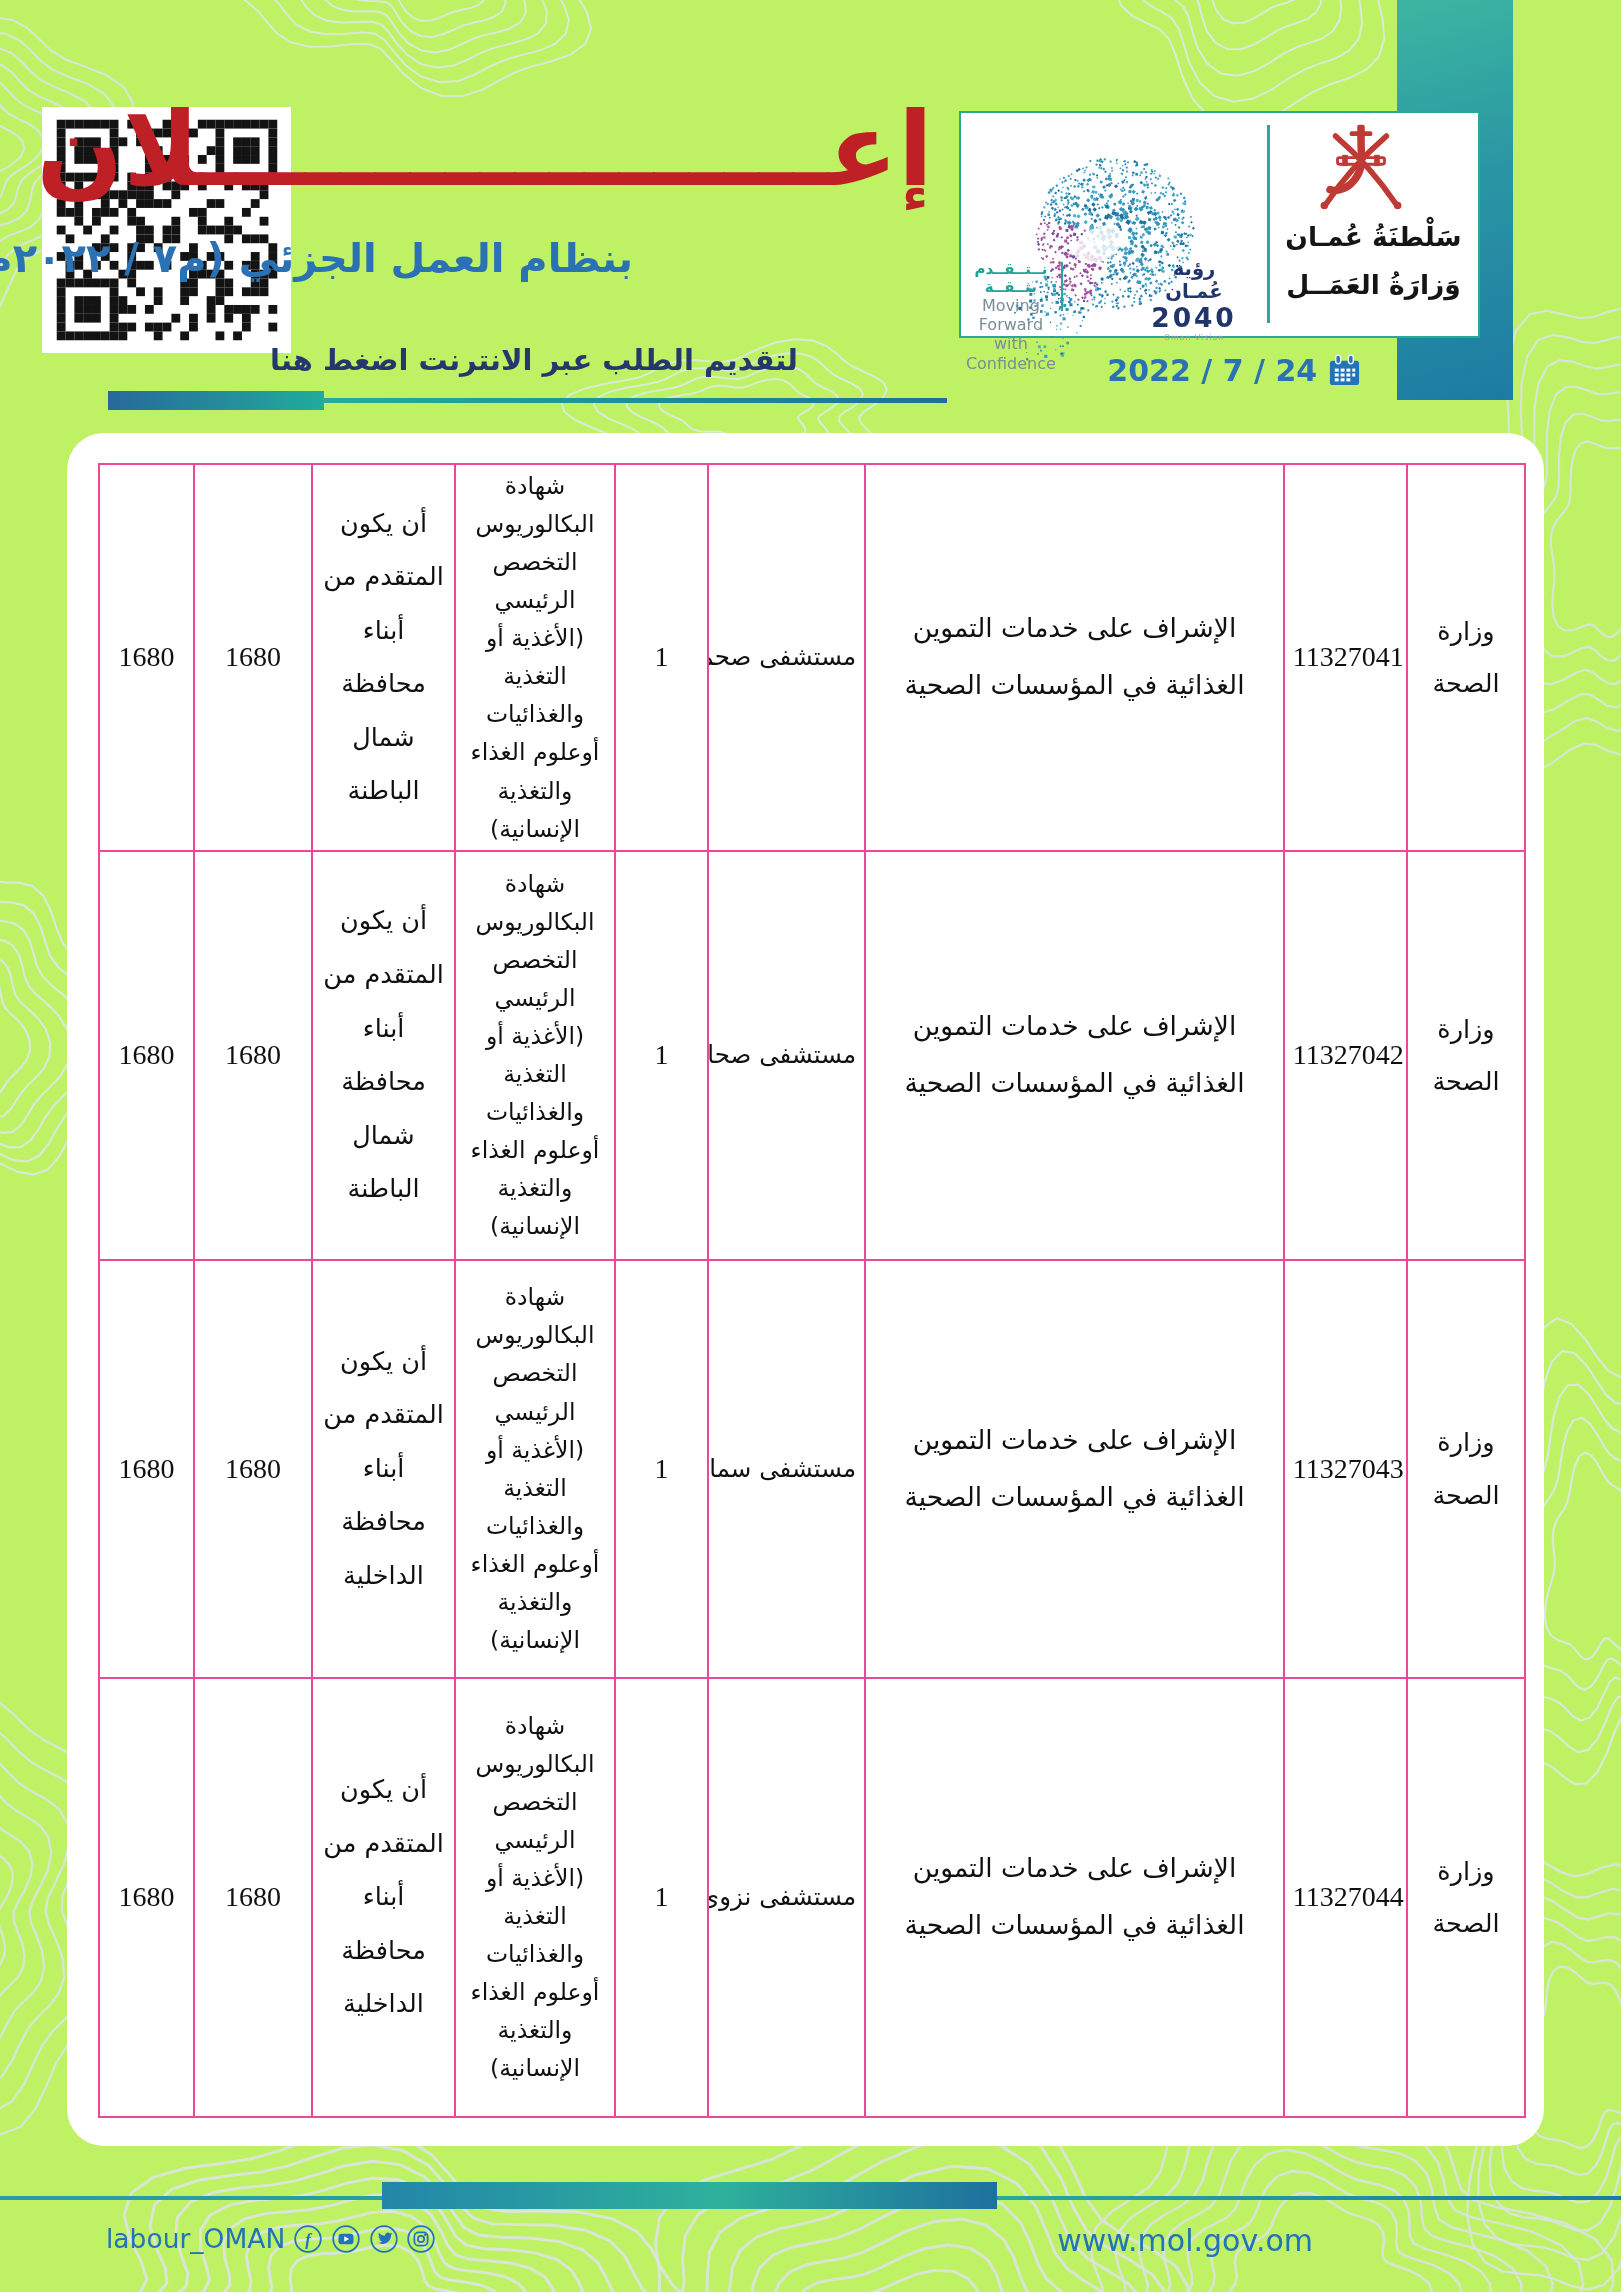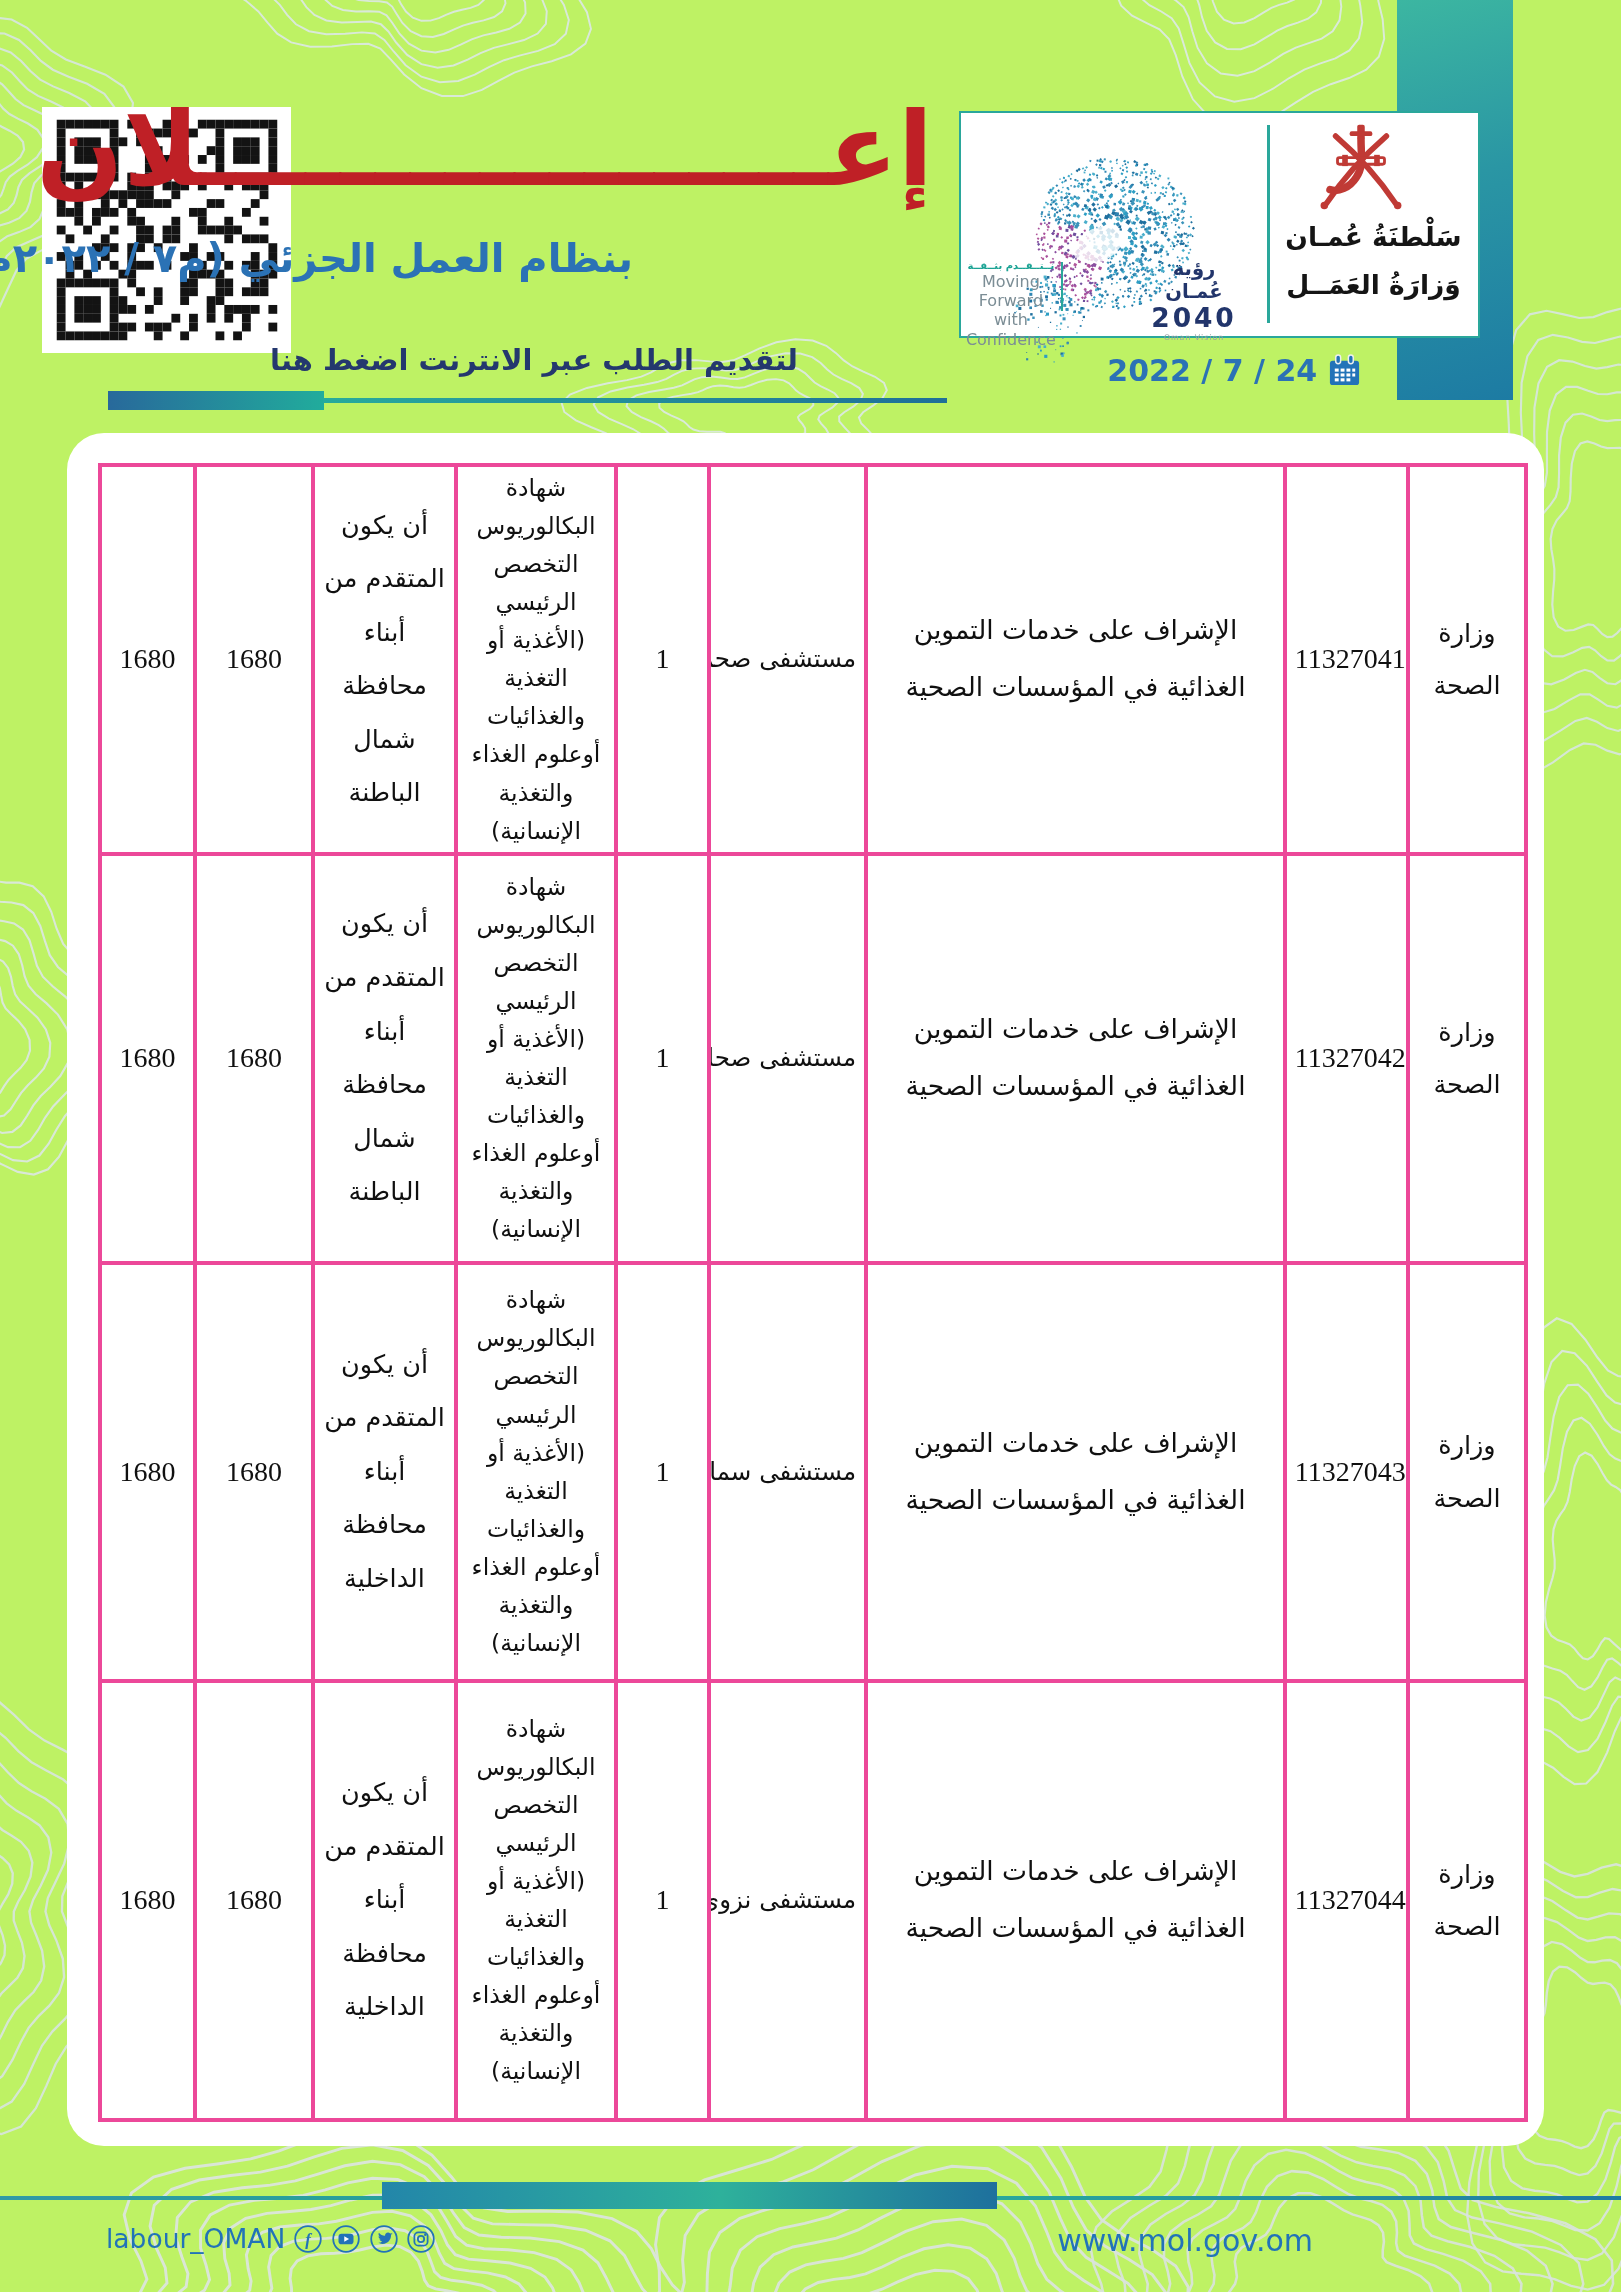--- a/index.html
+++ b/index.html
@@ -28,32 +28,32 @@
   .brand-box{position:absolute;left:959px;top:111px;width:521px;height:227px;background:#fff;
              border:2.9px solid #2aa79b;box-sizing:border-box;}
   .brand-divider{position:absolute;left:306px;top:11.8px;width:2.9px;height:198px;background:#2aa79b;}
   .vision-dots{position:absolute;left:51px;top:13.7px;width:216px;height:201px;overflow:visible;}
   .vision-wordmark{position:absolute;left:186px;top:145px;width:94px;text-align:center;
                    direction:rtl;color:#22356b;line-height:1.15;}
   .vision-ar{font-size:19.6px;font-weight:bold;}
   .vision-year{font-size:26.5px;font-weight:bold;letter-spacing:2.9px;direction:ltr;}
   .vision-sub{font-size:7.8px;color:#98a0a5;letter-spacing:1px;direction:ltr;}
   .tagline{position:absolute;left:3.9px;top:147px;width:92px;text-align:center;line-height:1.2;}
-  .tagline-ar{font-size:10px;font-weight:bold;color:#1ba394;direction:rtl;}
+  .tagline-ar{font-size:15px;font-weight:bold;color:#1ba394;direction:rtl;}
   .tagline-en{font-size:16px;color:#7b8d95;margin-top:0;}
   .tagline-divider{position:absolute;left:100px;top:149px;width:2px;height:49px;background:#2aa79b;}
   .emblem{position:absolute;left:345px;top:7.8px;width:110px;height:94px;}
   .ministry-name{position:absolute;left:312px;top:100px;width:201px;text-align:center;direction:rtl;
                  font-weight:bold;color:#151515;font-size:26.5px;line-height:1.8;}
 
   
   .card{position:absolute;left:67px;top:433px;width:1477px;height:1713px;background:#fff;border-radius:37px;}
   table.vac{border-collapse:collapse;table-layout:fixed;width:1424px;direction:rtl;
             position:absolute;left:31px;top:30px;border:2.9px solid #383838;}
-  table.vac td{border:4px solid #ec4899;text-align:center;vertical-align:middle;color:#101010;
+  table.vac td{border:2px solid #ec4899;text-align:center;vertical-align:middle;color:#101010;
                padding:2px 7.8px;overflow:hidden;}
   td.ar{font-size:25.5px;line-height:2.05;}
   td.num{font-family:"Liberation Serif",serif;font-size:28px;direction:ltr;}
   td.job{padding:2px 37px;font-size:26.5px;line-height:2.15;}
   td.host{font-size:24.5px;white-space:nowrap;padding:2px 2px;}
   td.qual{font-size:23.5px;line-height:1.62;padding:2px 3.9px;}
   td.cond{font-size:25.5px;line-height:2.1;padding:2px 5.9px;}
 
   
   .fline-left{position:absolute;left:0;top:2196px;width:382px;height:3.9px;

